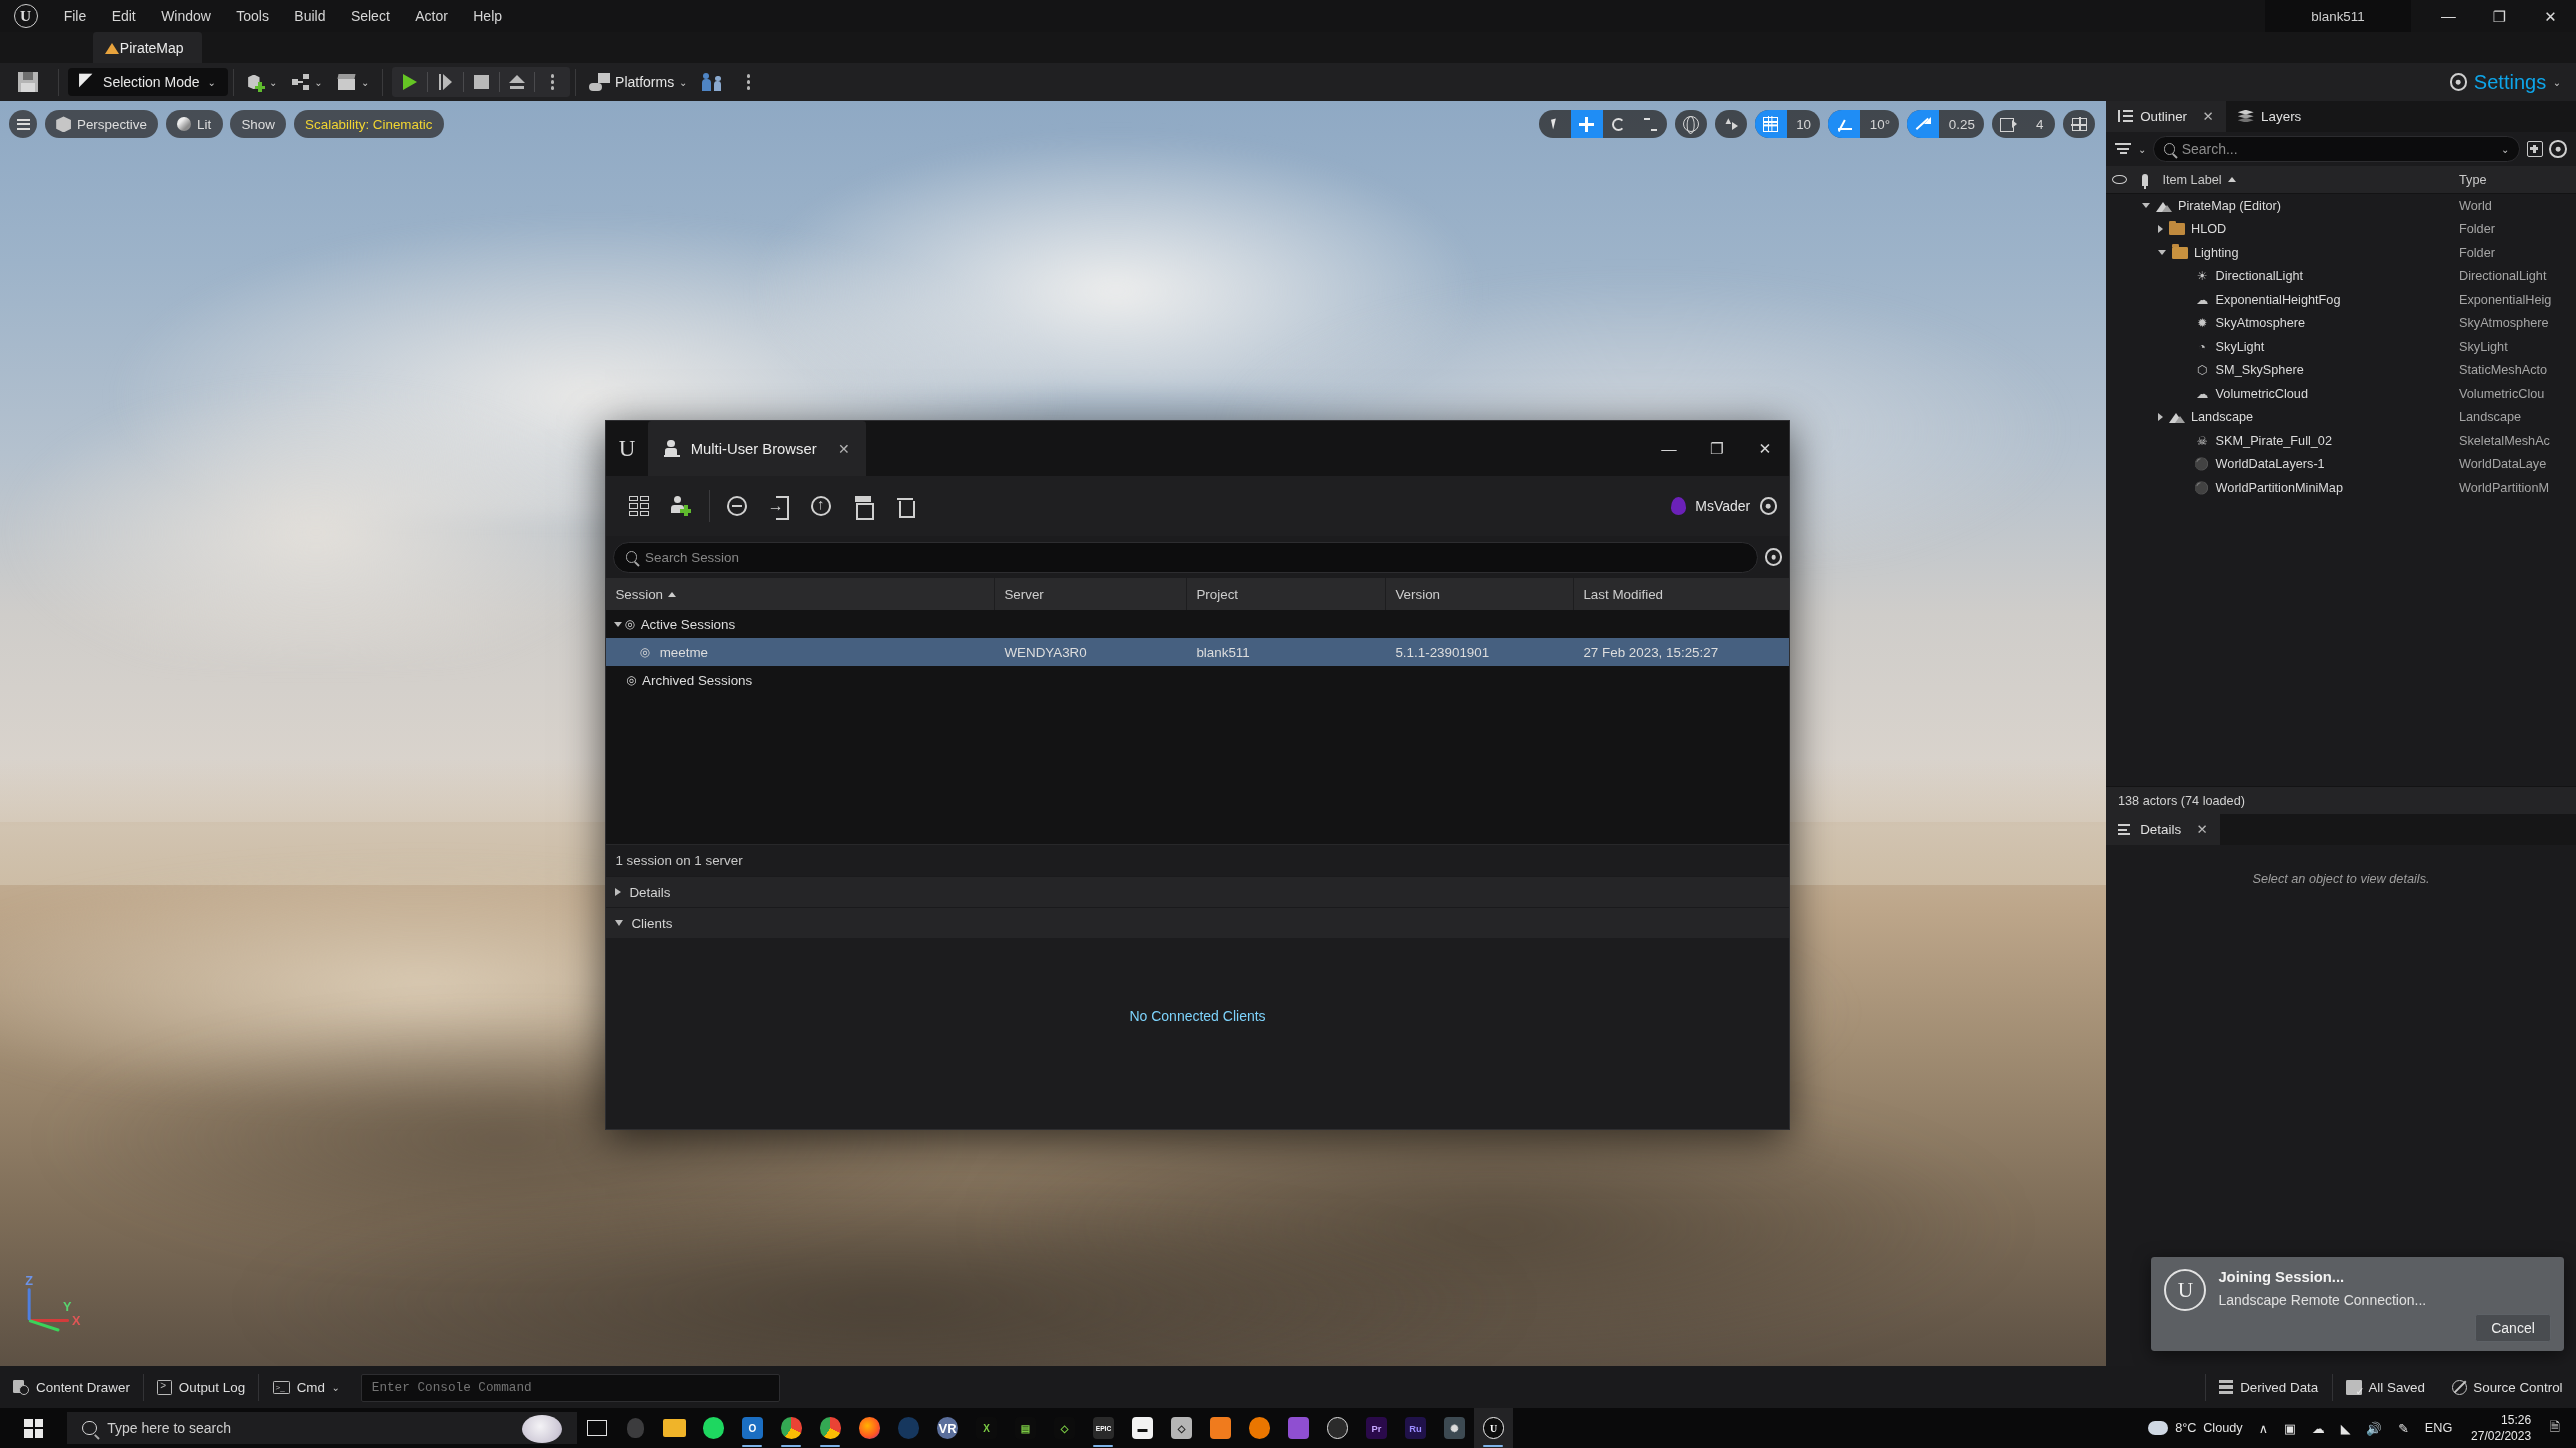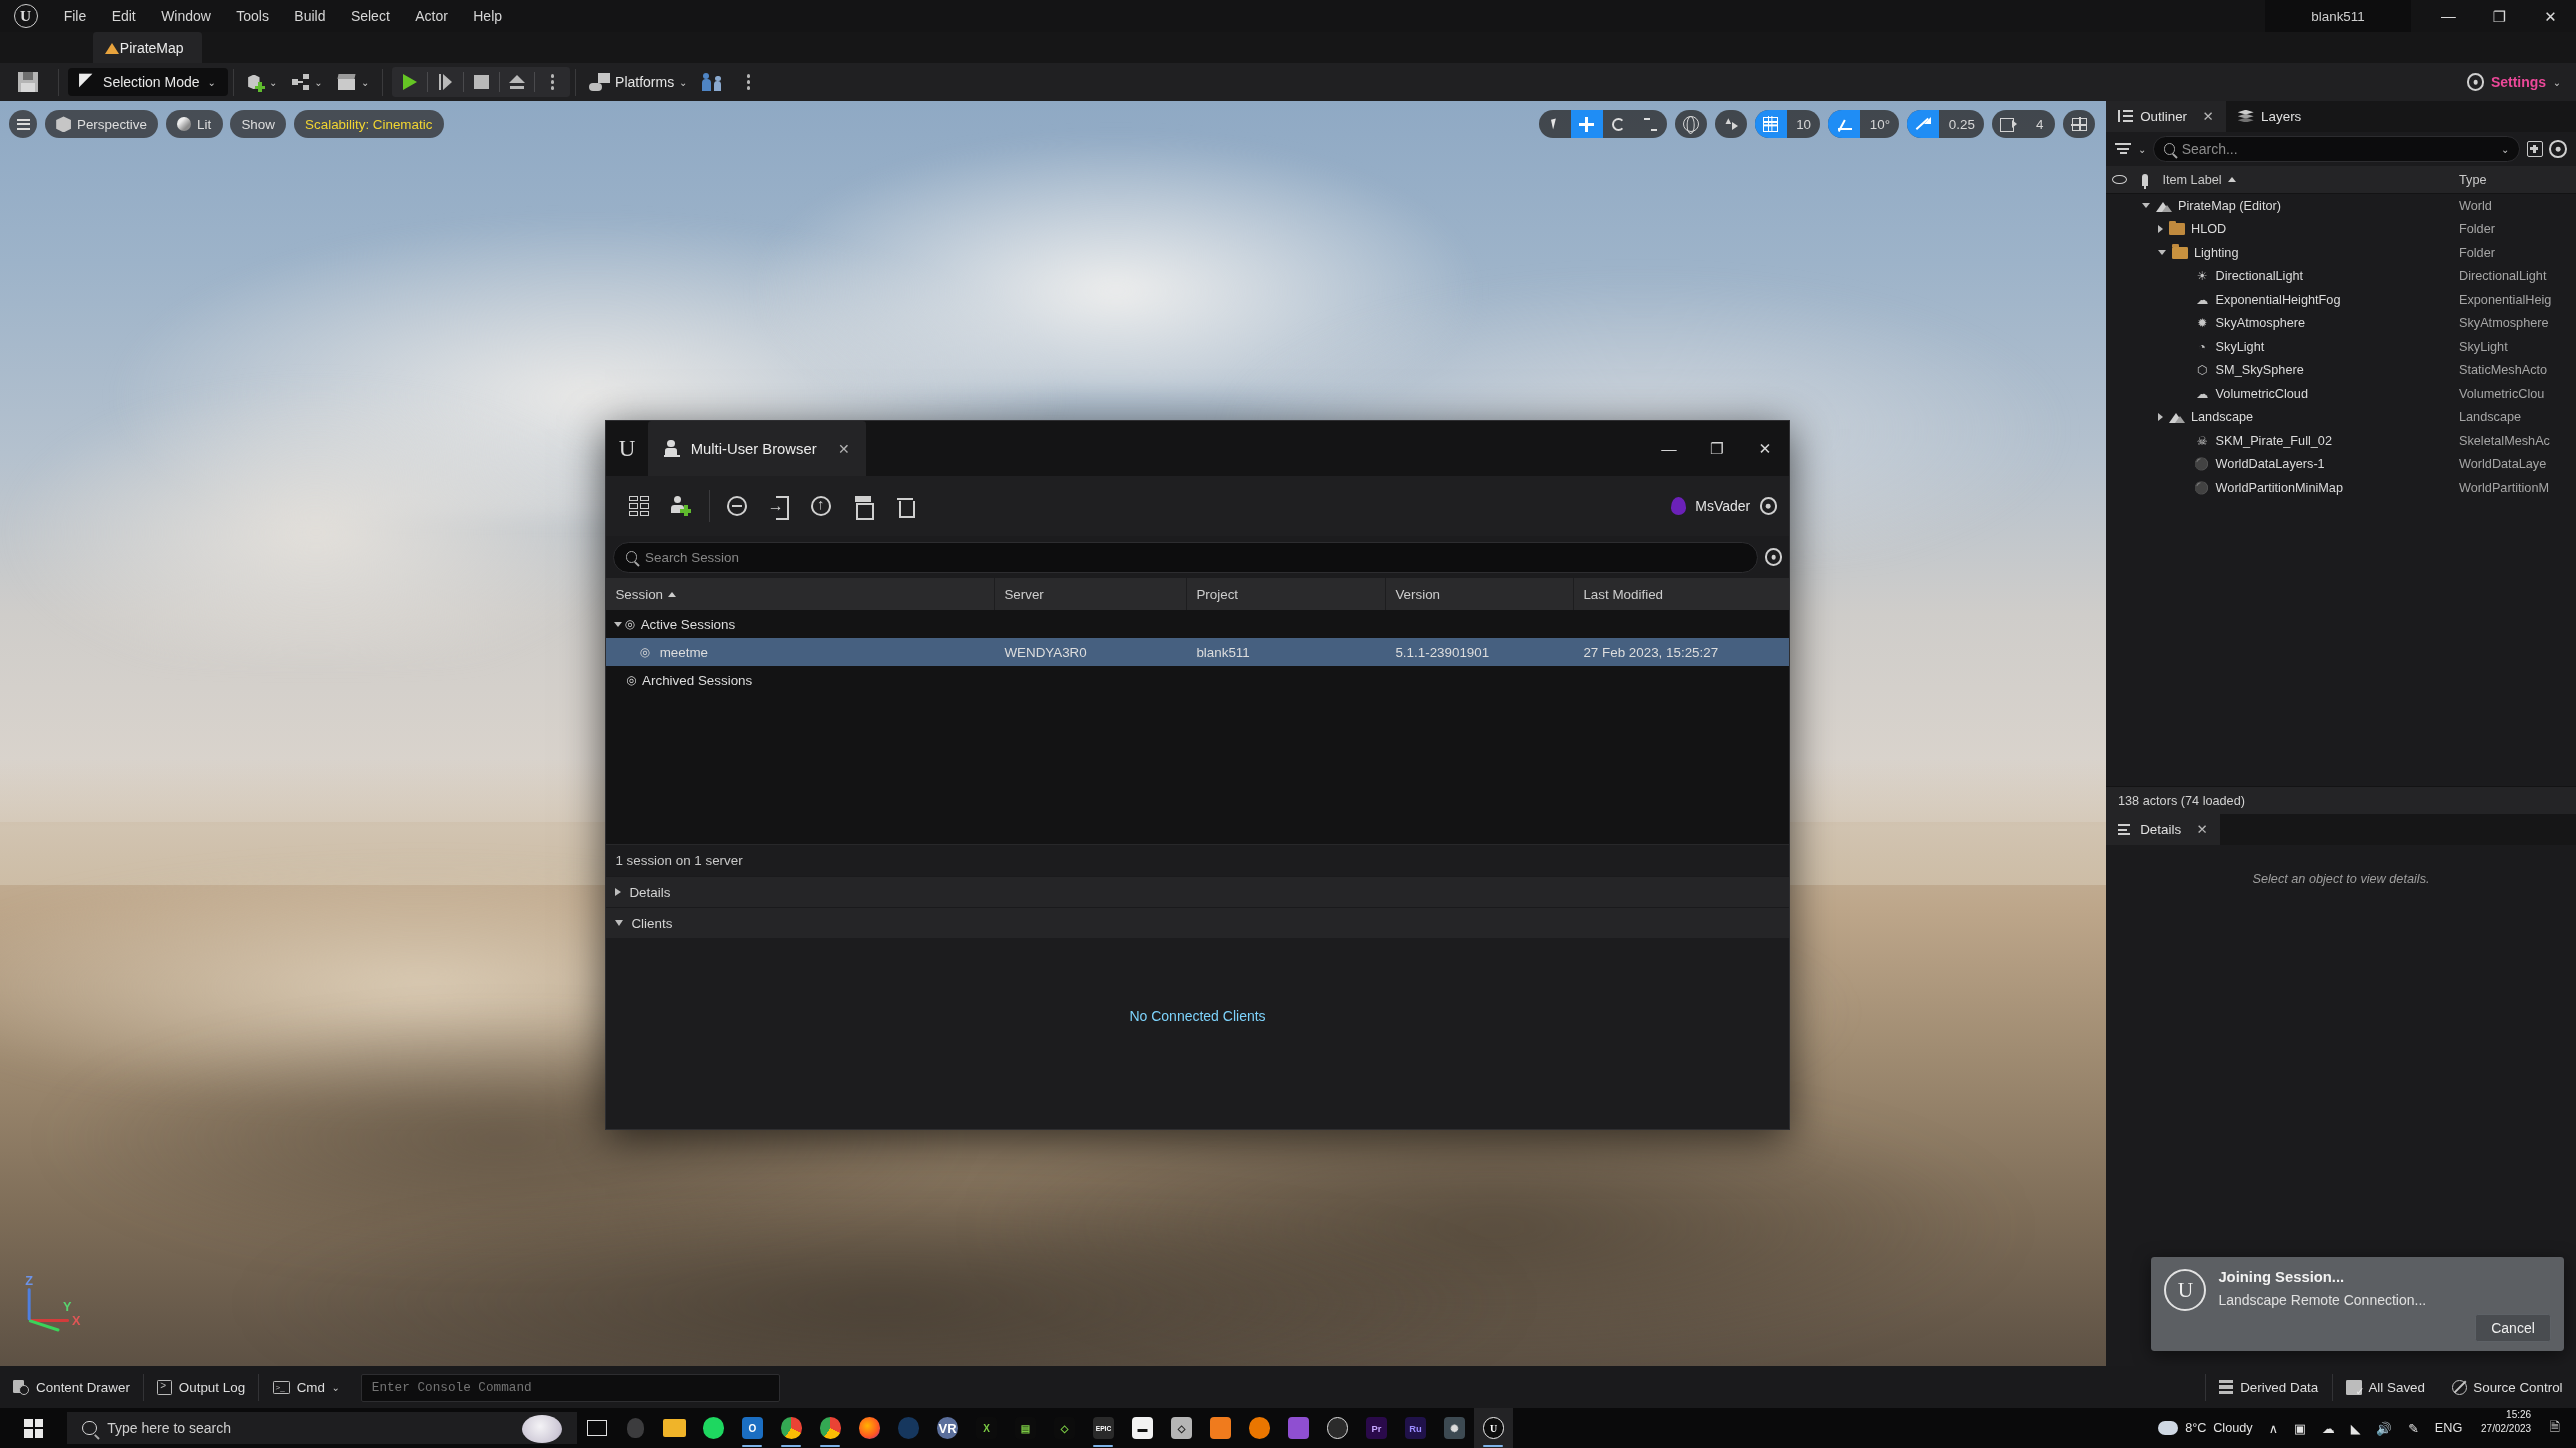--- a/index.html
+++ b/index.html
@@ -133,21 +133,21 @@
   .gamepad-ico .scr{position:absolute;right:0;top:0;width:12.7px;height:9.4px;background:#c6c6c6;}
   .gamepad-ico .pad{position:absolute;left:0;bottom:0;width:13.4px;height:8px;background:#bdbdbd;border-radius:4.7px;}
   .people-ico{width:20px;height:17.4px;position:relative;}
   .people-ico .p1{position:absolute;left:0;bottom:0;width:8.7px;height:12px;background:#4f85c5;border-radius:4px 4px 0 0;}
   .people-ico .h1{position:absolute;left:1.3px;top:0;width:6px;height:6px;border-radius:50%;background:#4f85c5;}
   .people-ico .p2{position:absolute;right:0.7px;bottom:0;width:7.4px;height:9.4px;background:#8aa9cf;border-radius:3.4px 3.4px 0 0;}
   .people-ico .h2{position:absolute;right:1.3px;top:2.7px;width:5.4px;height:5.4px;border-radius:50%;background:#8aa9cf;}
   .settings-btn{
     position:absolute; right:14.8px; top:0; height:38px; display:flex; align-items:center; gap:6.7px;
   }
-  .settings-lbl{font-size:14px;color:#ec4899;font-weight:bold;}
+  .settings-lbl{font-size:20px;color:#0ea5e9;}
   .gear {
     width:17.4px;height:17.4px;border-radius:50%;border:2.7px solid #cfcfcf; position:relative;
   }
   .gear::after{content:'';position:absolute;left:50%;top:50%;transform:translate(-50%,-50%);width:4.7px;height:4.7px;border-radius:50%;background:#cfcfcf;}
 
   
   .viewport {
     position: absolute; left: 0; top: 101px; width: 2106px; height: 1265px;
     overflow: hidden;
   }
@@ -341,21 +341,21 @@
     width:510px;height:32px;background:#1e1e20;display:flex;align-items:center;gap:10.7px;padding:0 14.8px;
     font-size:14px;color:#cfcfcf;position:relative;overflow:hidden;
   }
   .tbicons{display:flex;align-items:center;height:40px;}
   .tbi{width:39px;height:40px;display:flex;align-items:center;justify-content:center;position:relative;}
   .tbi.run::after{content:'';position:absolute;bottom:1.3px;left:9.4px;width:20px;height:2px;background:#7fb3e8;border-radius:1.3px;}
   .tbi.act{background:#232325;}
   .ic-sq{width:21.5px;height:21.5px;border-radius:4px;display:flex;align-items:center;justify-content:center;font-size:10px;color:#fff;font-weight:bold;}
   .tray{position:absolute;right:0;top:0;height:40px;display:flex;align-items:center;gap:0;padding-right:8px;}
   .tray-i{padding:0 8px;font-size:12.7px;color:#e4e4e4;display:flex;align-items:center;justify-content:center;height:40px;}
-  .clock{display:flex;flex-direction:column;align-items:flex-end;height:40px;padding:0 10.7px;font-size:10px;color:#ececec;line-height:1.35;}
+  .clock{display:flex;flex-direction:column;align-items:flex-end;justify-content:center;height:40px;padding:0 10.7px;font-size:12px;color:#ececec;line-height:1.35;}
 
   
   .mub{
     position:absolute;left:605px;top:420px;width:1185px;height:710px;
     background:#1c1c1e;border:0.7px solid #2e2e31;box-shadow:0 9.4px 40px rgba(0,0,0,.65);
   }
   .mub-title{height:55px;background:#141415;display:flex;align-items:stretch;position:relative;}
   .mub-ue{width:42px;display:flex;align-items:center;justify-content:center;}
   .mub-ue .c{font-family:"Liberation Serif",serif;font-size:23px;color:#d9d9d9;}
   .mub-tab{

